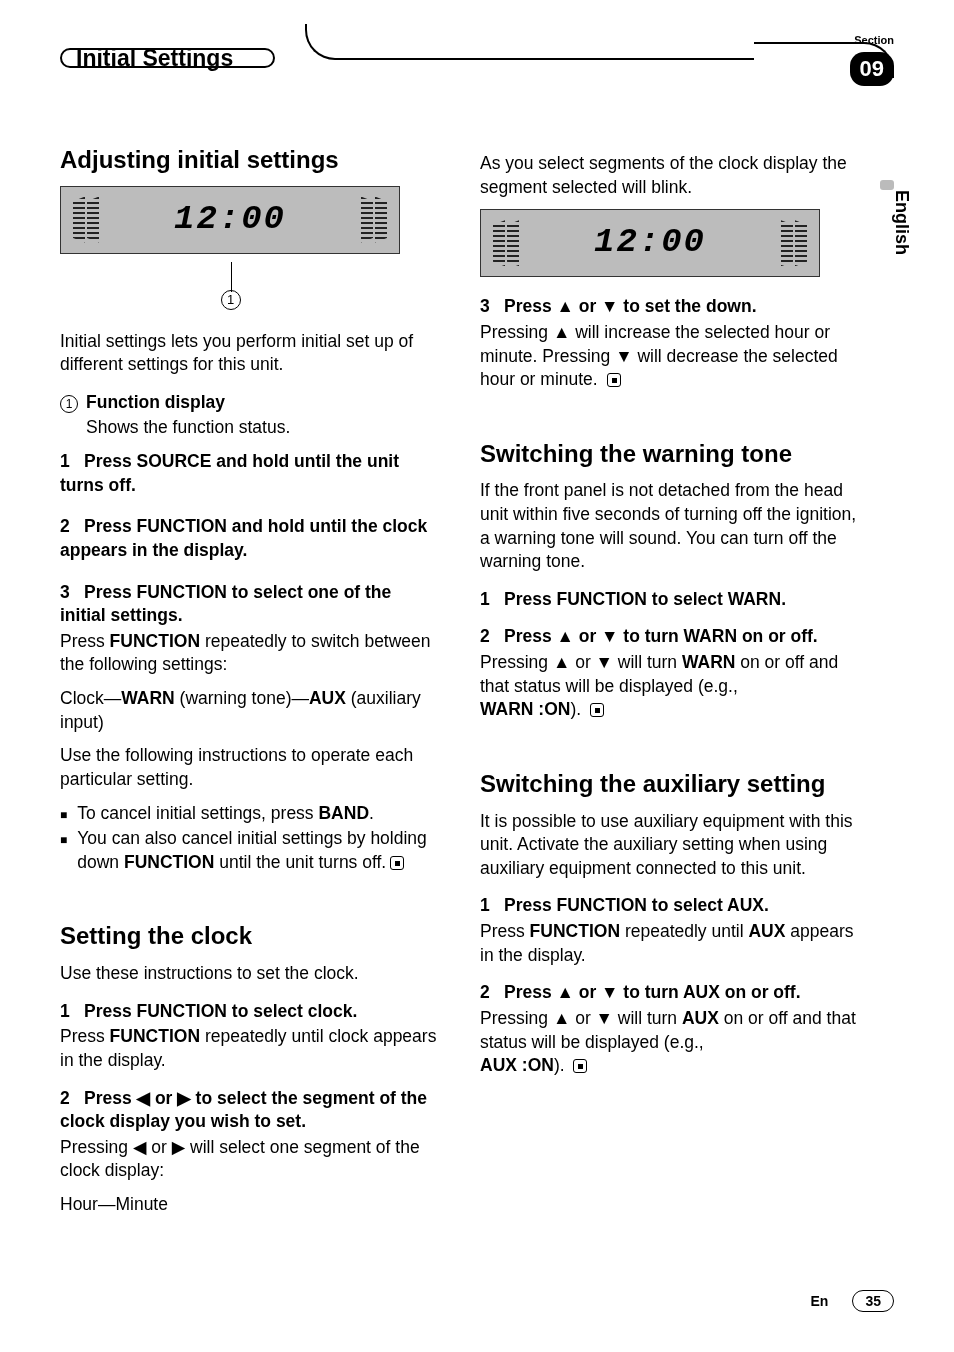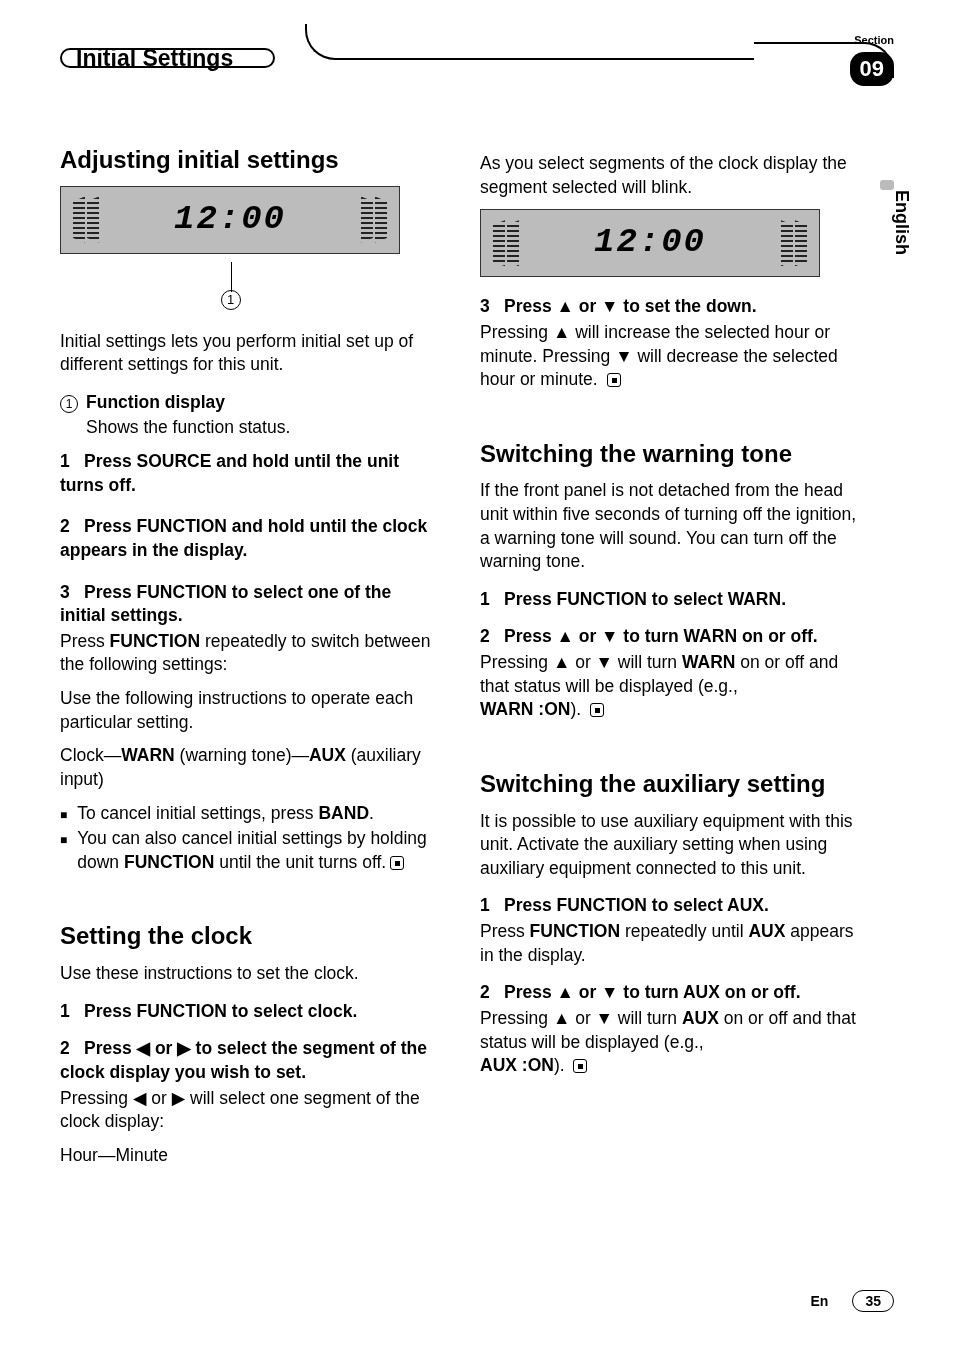--- a/index.html
+++ b/index.html
@@ -212,36 +212,37 @@
       <span class="circ-num">1</span><span class="hd">Function display</span>
     </div>
     <div class="body" style="margin-left:26px">Shows the function status.</div>
 
     <div class="step"><span class="num">1</span><span class="hd">Press SOURCE and hold until the unit turns off.</span></div>
 
     <div class="step" style="margin-top:18px"><span class="num">2</span><span class="hd">Press FUNCTION and hold until the clock appears in the display.</span></div>
 
     <div class="step" style="margin-top:18px"><span class="num">3</span><span class="hd">Press FUNCTION to select one of the initial settings.</span></div>
     <div class="body"><span>Press </span><span class="inline-bold">FUNCTION</span><span> repeatedly to switch between the following settings:</span></div>
+    <div class="body"><span>Clock—</span><span class="inline-bold">WARN</span><span> (warning tone)—</span><span class="inline-bold">AUX</span><span> (auxiliary input)</span></div>
     <div class="body">Use the following instructions to operate each particular setting.</div>
-    <div class="body"><span>Clock—</span><span class="inline-bold">WARN</span><span> (warning tone)—</span><span class="inline-bold">AUX</span><span> (auxiliary input)</span></div>
 
     <div class="bullet-row">
       <span class="b glyph">■</span>
       <span><span>To cancel initial settings, press </span><span class="inline-bold">BAND</span><span>.</span></span>
     </div>
     <div class="bullet-row">
       <span class="b glyph">■</span>
       <span><span>You can also cancel initial settings by holding down </span><span class="inline-bold">FUNCTION</span><span> until the unit turns off.</span><span class="end-mark"></span></span>
     </div>
 
     <h1 class="sec tight">Setting the clock</h1>
     <div class="body">Use these instructions to set the clock.</div>
 
     <div class="step" style="margin-top:14px"><span class="num">1</span><span class="hd">Press FUNCTION to select clock.</span></div>
+    <div class="body"><span>Press </span><span class="inline-bold">FUNCTION</span><span> repeatedly until clock appears in the display.</span></div>
 
     <div class="step" style="margin-top:14px"><span class="num">2</span><span class="hd"><span>Press </span><span class="glyph">◀</span><span> or </span><span class="glyph">▶</span><span> to select the segment of the clock display you wish to set.</span></span></div>
     <div class="body"><span>Pressing </span><span class="glyph">◀</span><span> or </span><span class="glyph">▶</span><span> will select one segment of the clock display:</span></div>
     <div class="body">Hour—Minute</div>
   </div>
 
   <div class="col">
     <div class="body" style="margin-top:6px">As you select segments of the clock display the segment selected will blink.</div>
 
     <div class="lcd">

